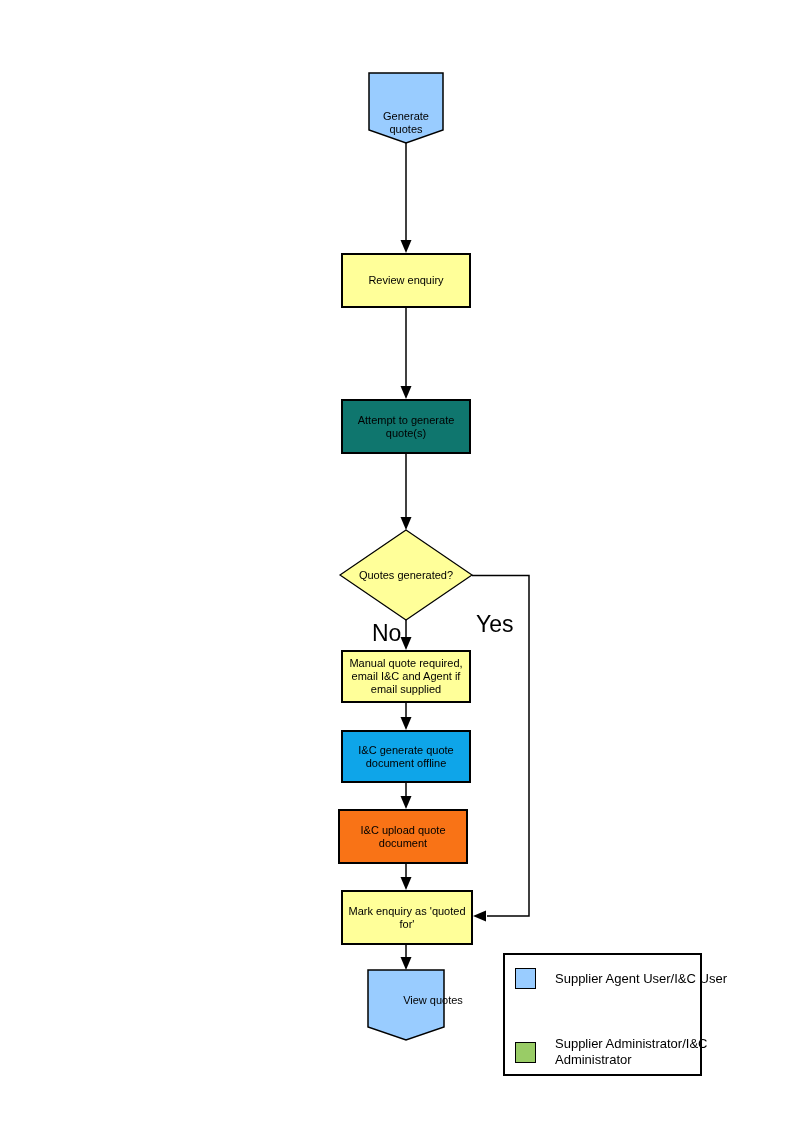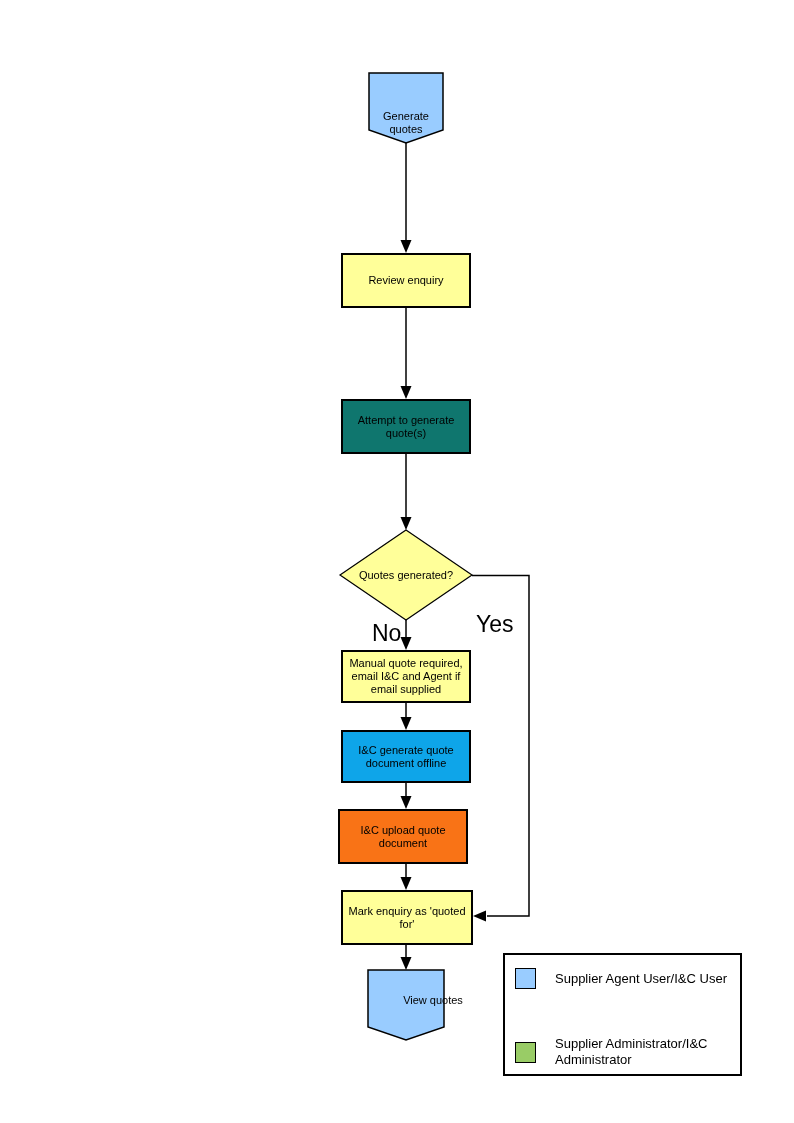--- a/index.html
+++ b/index.html
@@ -43,21 +43,21 @@
     position: absolute;
     font-size: 23px;
     line-height: 24px;
     color: #000000;
     white-space: nowrap;
   }
   .legend {
     position: absolute;
     left: 503px;
     top: 953px;
-    width: 239px;
+    width: 199px;
     height: 123px;
     border: 2px solid #000000;
     background: #ffffff;
   }
   .legend-row {
     position: absolute;
     left: 10px;
     display: flex;
     align-items: center;
   }

